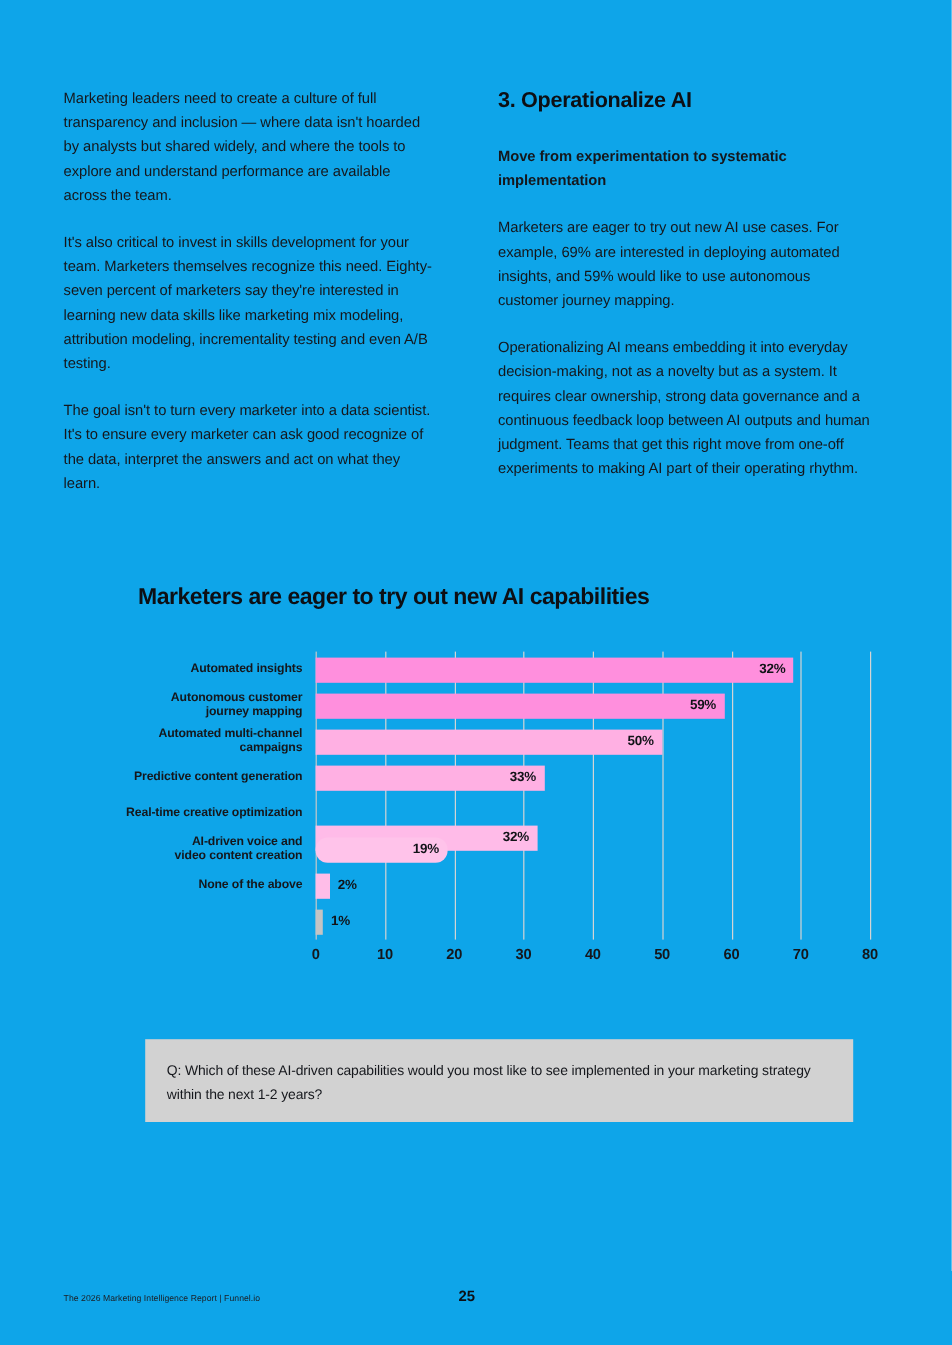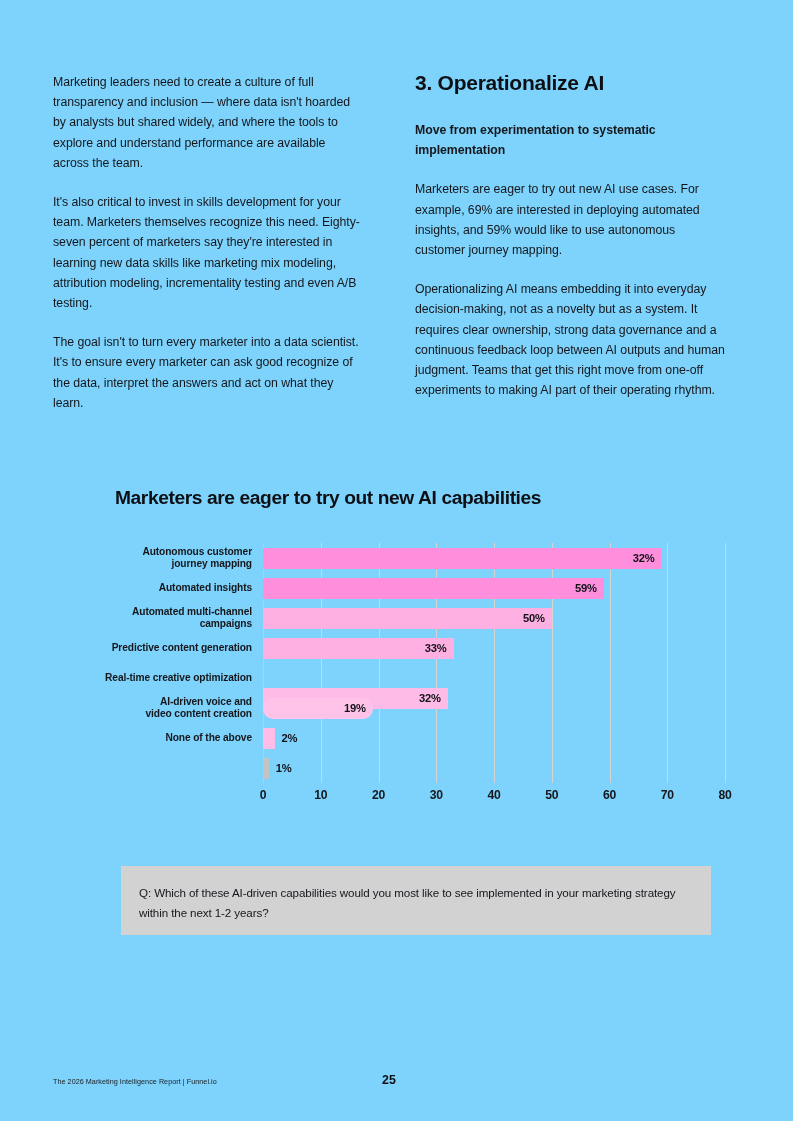--- a/index.html
+++ b/index.html
@@ -12,21 +12,21 @@
     height: 1121px;
     position: relative;
     font-family: "Liberation Sans", sans-serif;
     color: #12141a;
     overflow: hidden;
   }
 
   .page {
     position: absolute;
     inset: 0;
-    background: #7dd3fc;
+    background: #0ea5e9;
   }
 
   
   .columns {
     position: absolute;
     left: 53px;
     top: 72px;
     width: 672px;
     display: flex;
     gap: 52px;
@@ -38,21 +38,21 @@
     margin: 0 0 19px 0;
     font-size: 12.3px;
     line-height: 20.2px;
     letter-spacing: -0.05px;
     color: #15171c;
   }
   .col p:last-child { margin-bottom: 0; }
 
   .section-head {
     margin: 0 0 26px 0;
-    font-size: 21px;
+    font-size: 18px;
     line-height: 22px;
     font-weight: bold;
     letter-spacing: -0.25px;
     color: #0d0f14;
   }
   .sub-head {
     margin: 0;
     font-size: 12.3px;
     line-height: 20.2px;
     font-weight: bold;
@@ -242,25 +242,25 @@
 
   </div>
 
   <div class="chart-block">
     <div class="chart-title">Marketers are eager to try out new AI capabilities</div>
 
     <div class="chart">
       <div class="plot-wrap">
         <div class="cat-axis">
             <div class="cat-cell">
+              <span>Automated insights</span>
+            </div>
+            <div class="cat-cell">
               <span>Autonomous customer
 journey mapping</span>
-            </div>
-            <div class="cat-cell">
-              <span>Automated insights</span>
             </div>
             <div class="cat-cell">
               <span>Automated multi-channel
 campaigns</span>
             </div>
             <div class="cat-cell">
               <span>Predictive content generation</span>
             </div>
             <div class="cat-cell">
               <span>Real-time creative optimization</span>

